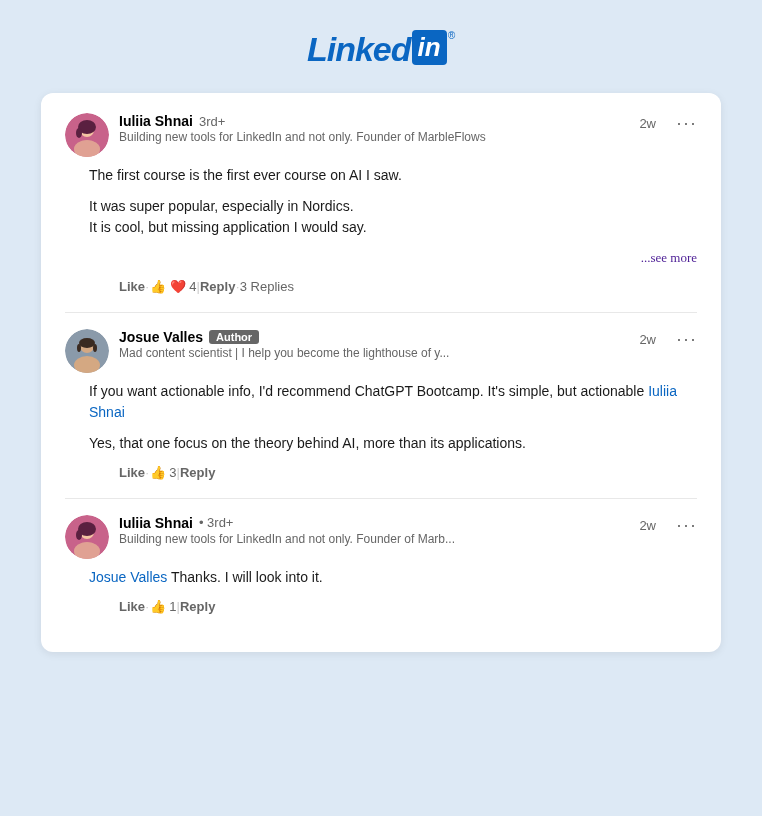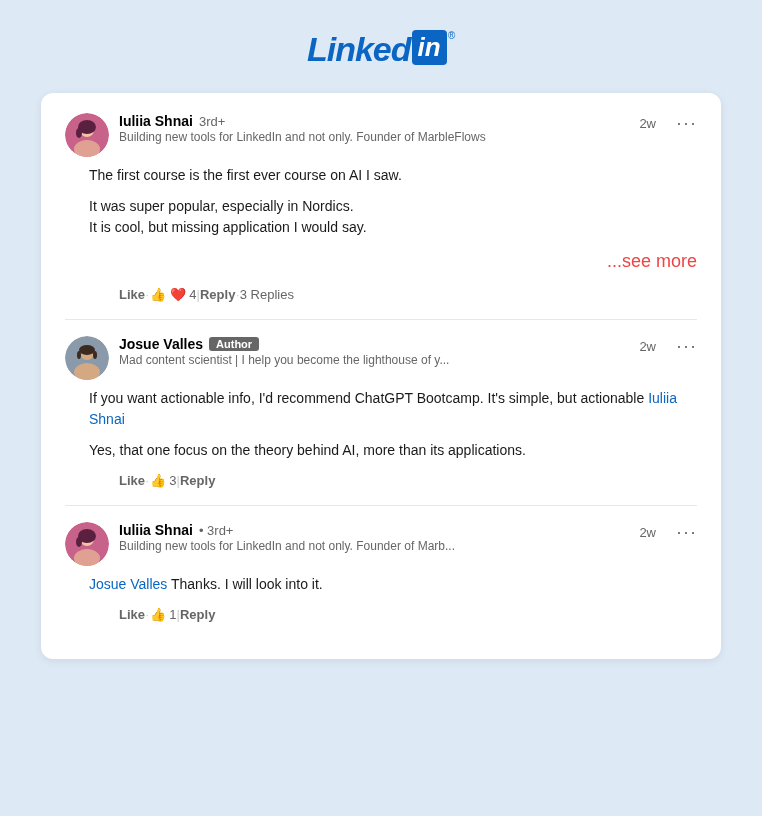--- a/index.html
+++ b/index.html
@@ -159,24 +159,25 @@
     .comment-body p {
       margin-bottom: 10px;
     }
 
     .comment-body p:last-child {
       margin-bottom: 0;
     }
 
     .see-more {
       text-align: right;
-      color: #ef4444;
-      font-size: 18px;
+      color: #4c1d95;
+      font-size: 13px;
       margin-top: 4px;
       cursor: pointer;
+      font-family: Liberation Serif, serif;
     }
 
     .mention {
       color: #0a66c2;
       font-weight: 500;
       cursor: pointer;
     }
 
     .actions-row {
       margin-left: 54px;

